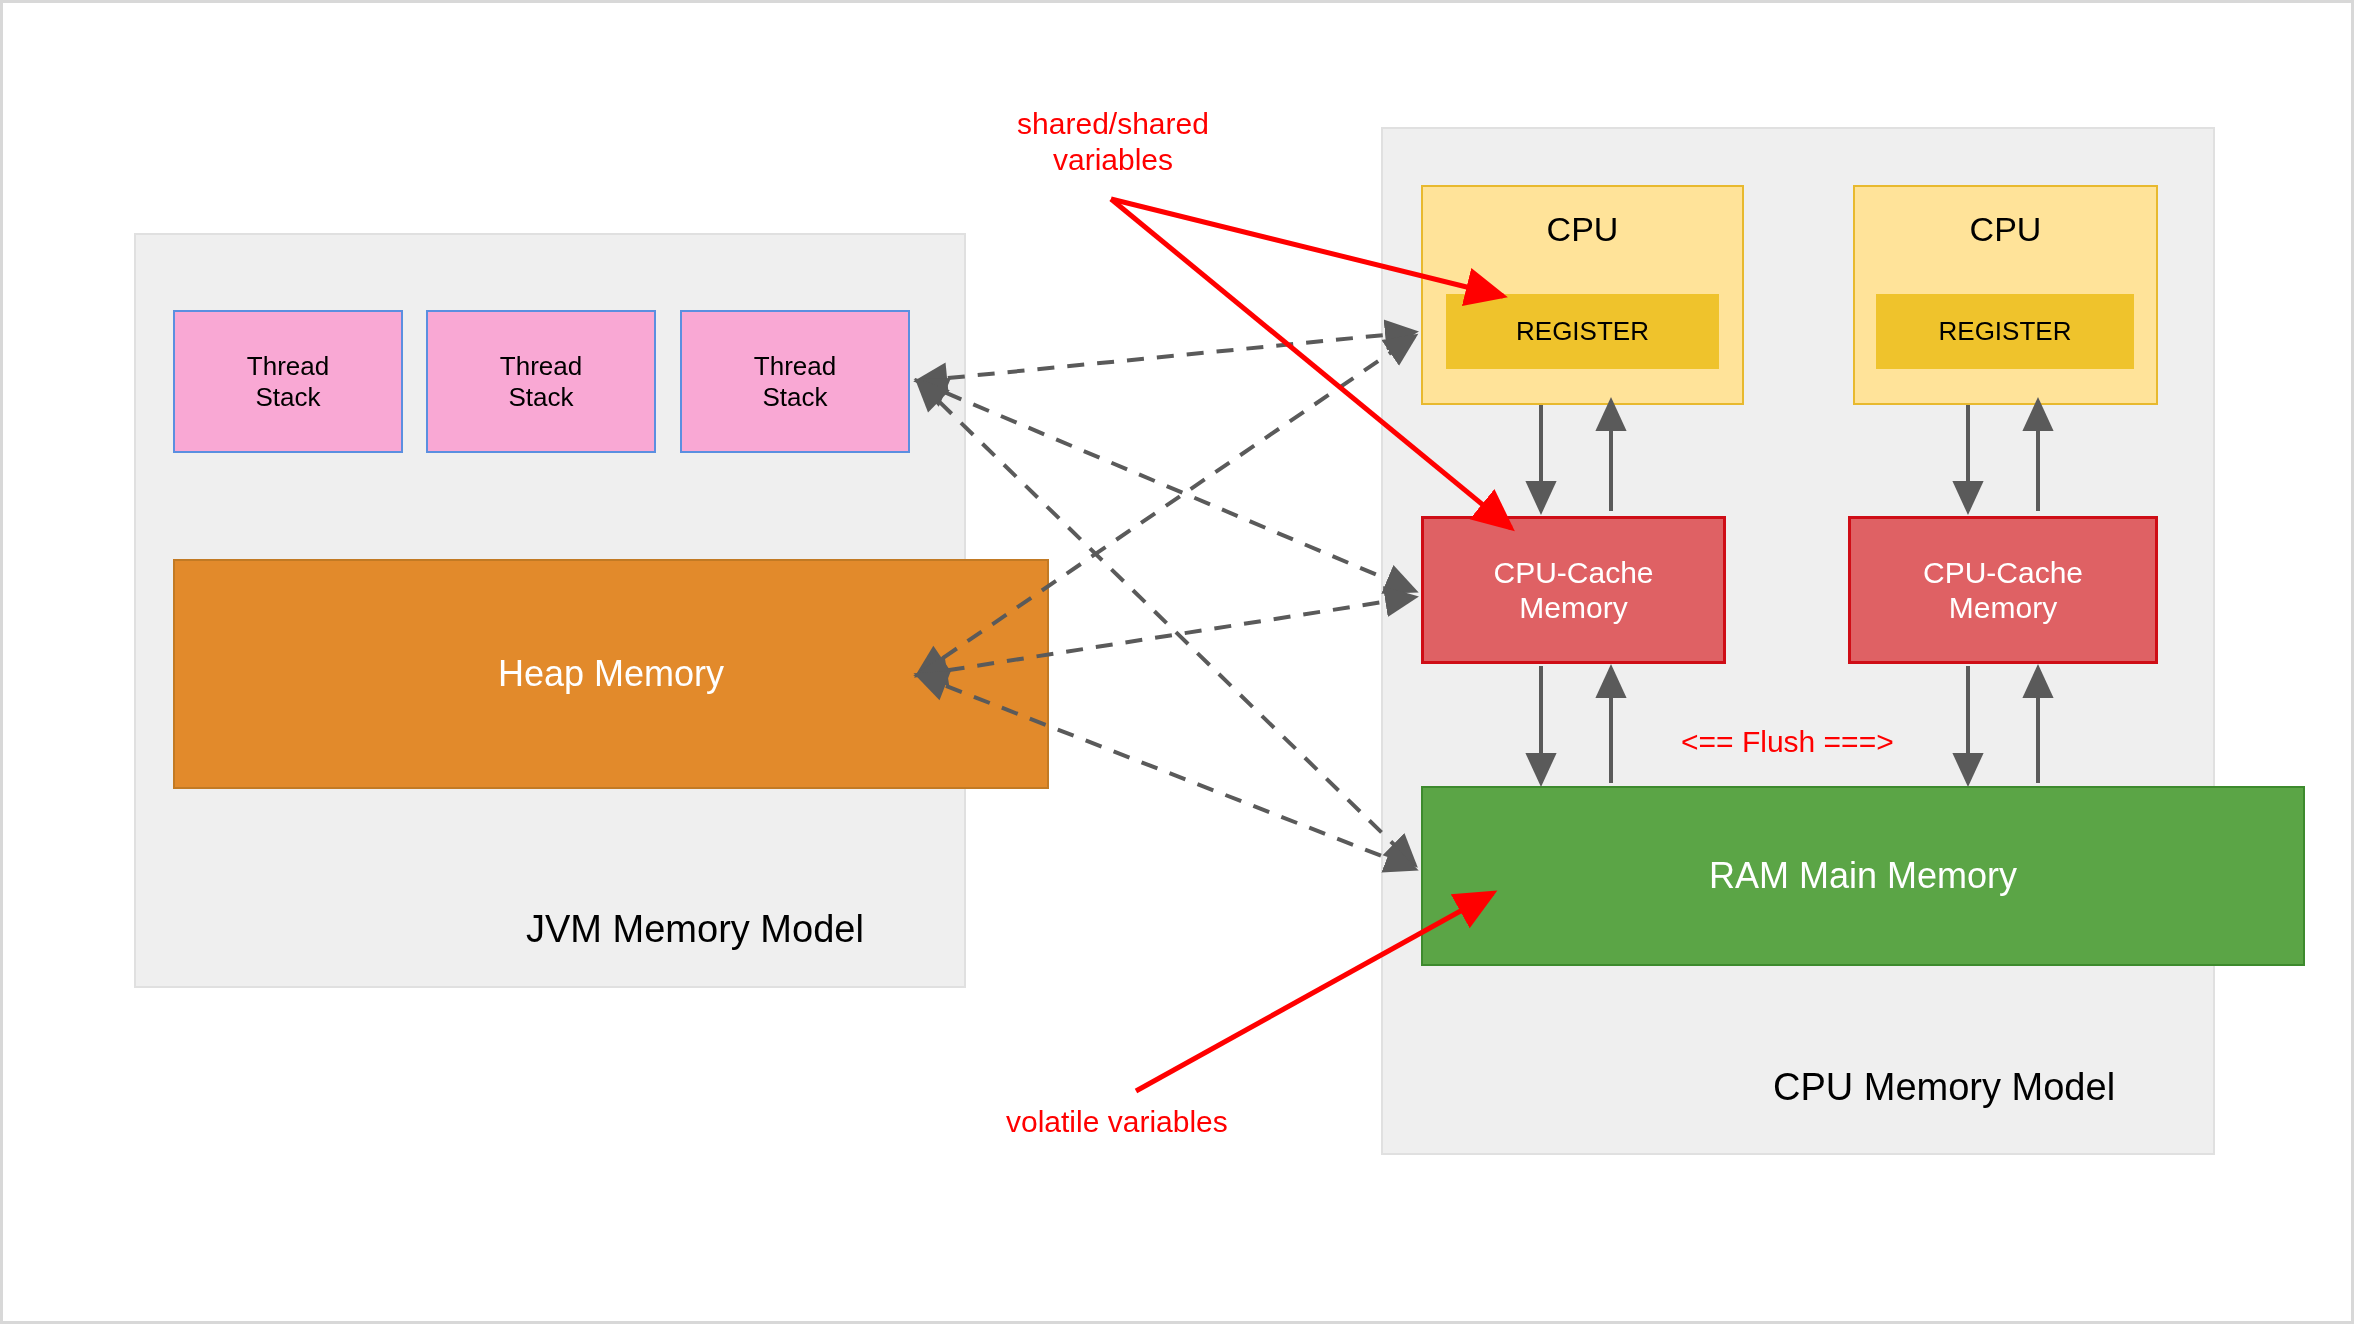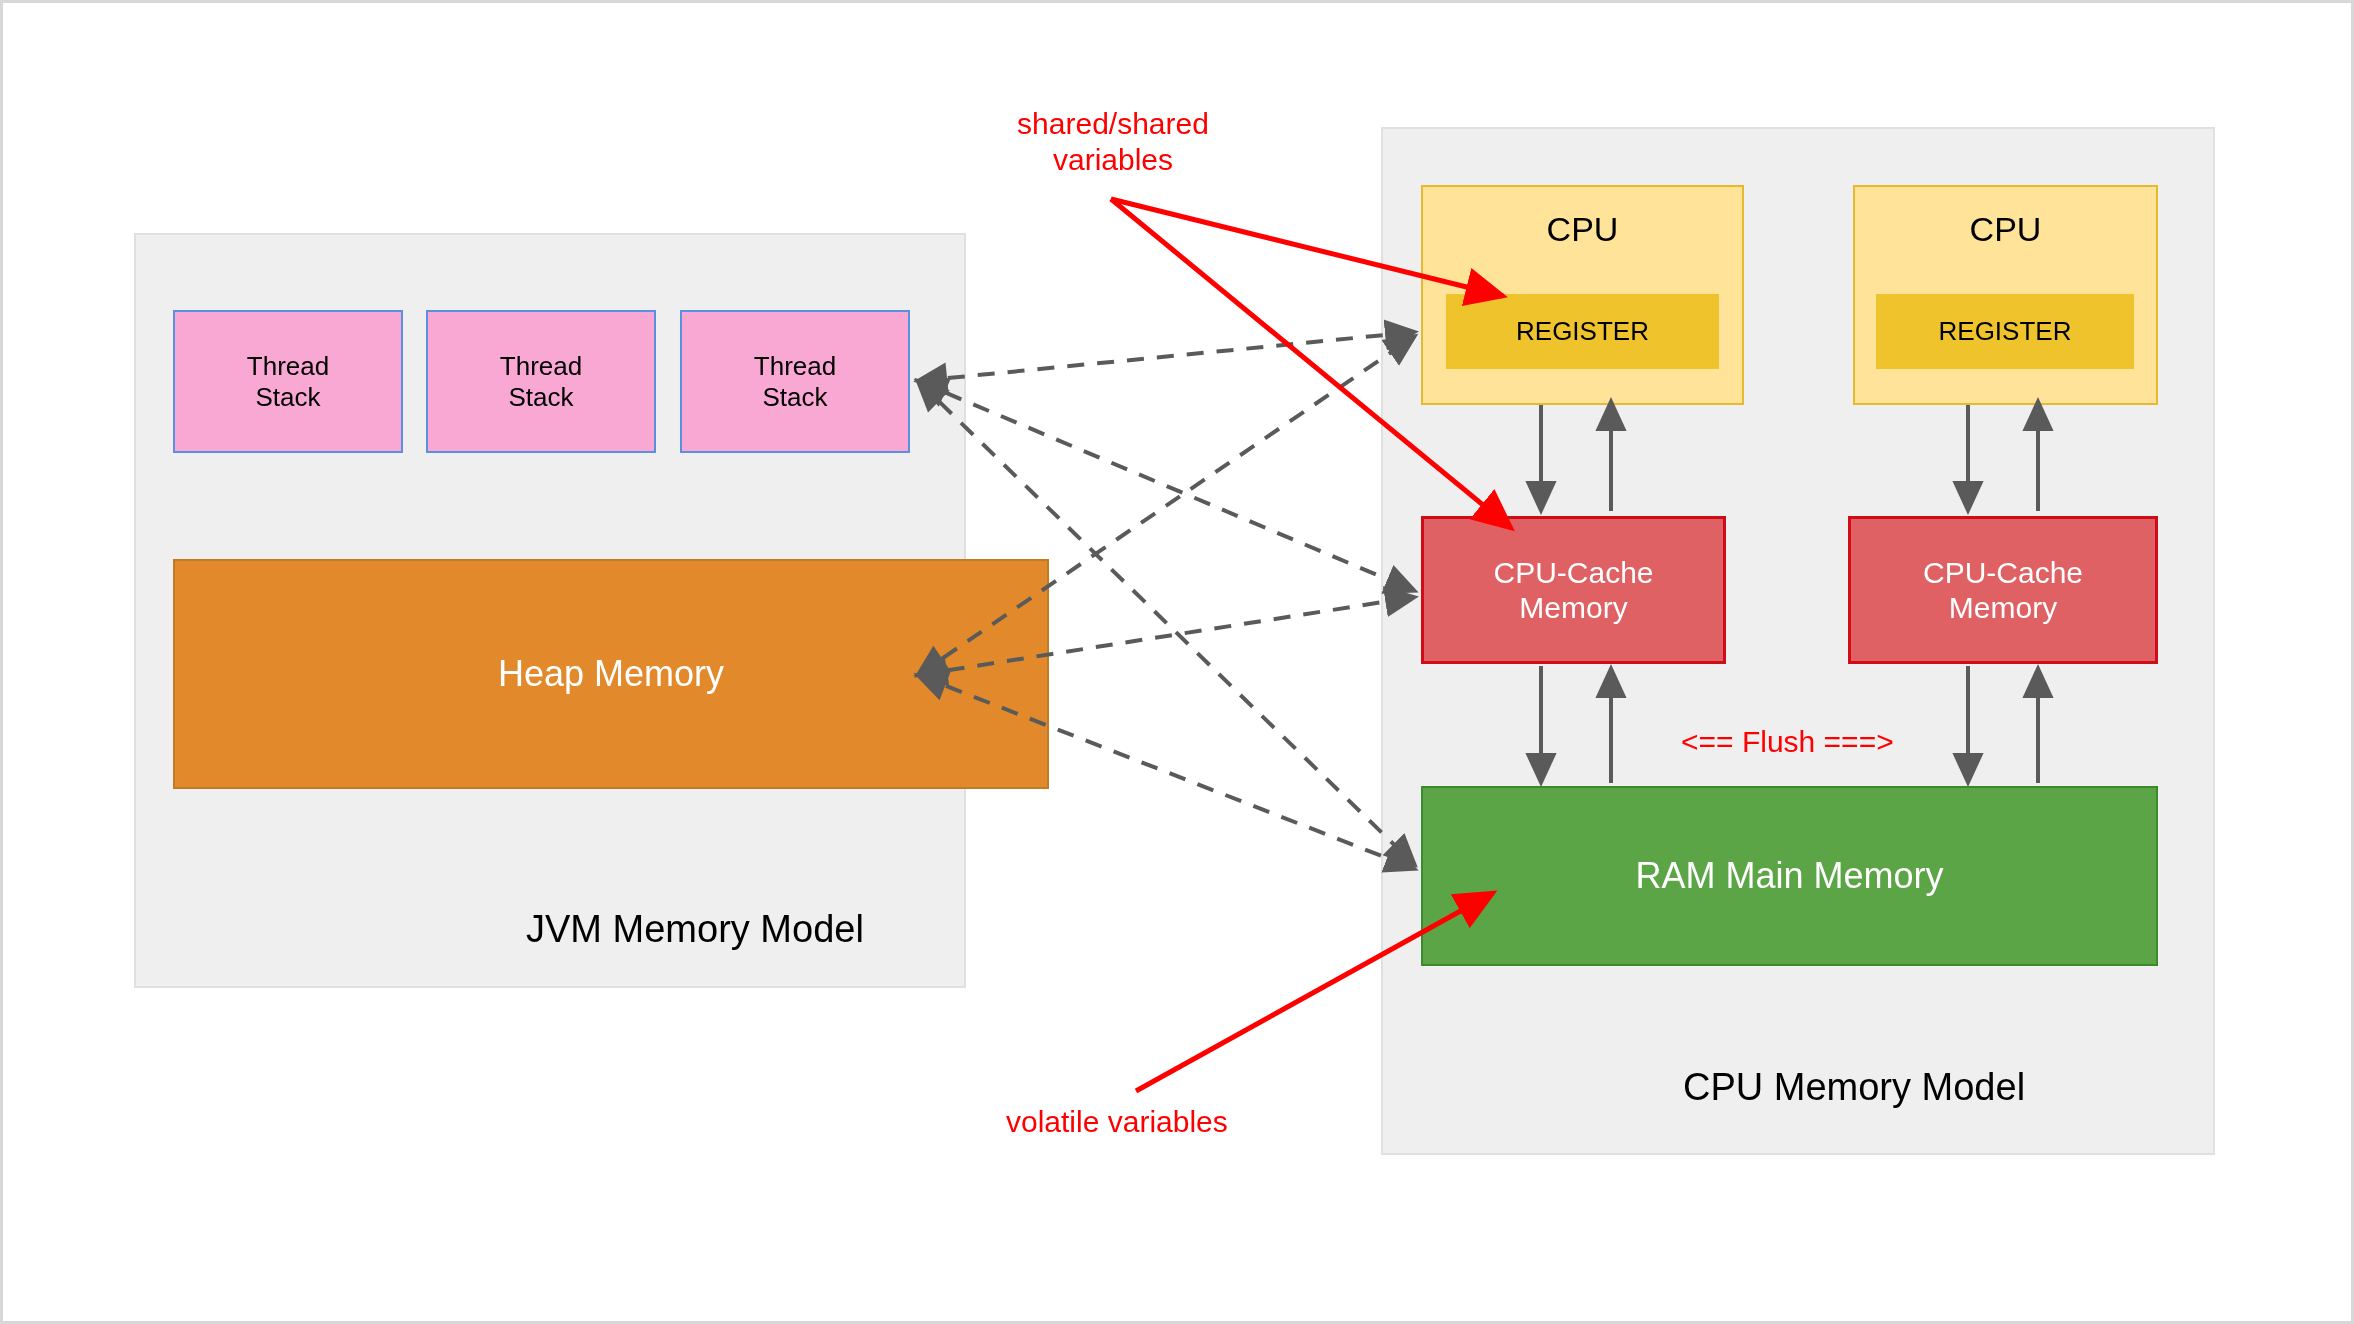--- a/index.html
+++ b/index.html
@@ -136,27 +136,27 @@
     <span>CPU</span>
   </div>
   <div class="node register" style="left:1873px; top:291px; width:258px; height:75px;">
     <span>REGISTER</span>
   </div>
   <div class="node cache" style="left:1845px; top:513px; width:310px; height:148px;">
     <span style="white-space:pre-line;">CPU-Cache
 Memory</span>
   </div>
 
-  <div class="node ram" style="left:1418px; top:783px; width:737px; height:180px;">
+  <div class="node ram" style="left:1418px; top:783px; width:884px; height:180px;">
     <span>RAM Main Memory</span>
   </div>
 
   <div class="annot nowrap" style="left:1678px; top:721px;">&lt;== Flush ===&gt;</div>
 
-  <div class="panel-label" style="left:1680px; top:1063px;">CPU Memory Model</div>
+  <div class="panel-label" style="left:1770px; top:1063px;">CPU Memory Model</div>
 
   <div class="annot" style="left:1010px; top:103px; width:200px;">shared/shared
 variables</div>
 
   <div class="annot nowrap" style="left:1003px; top:1101px;">volatile variables</div>
 
   <svg class="overlay" viewBox="0 0 2354 1324">
     <defs>
       <marker id="gray-arrow" markerWidth="9" markerHeight="9" refX="7.5" refY="4.5" orient="auto">
         <path d="M0,0.6 L8.5,4.5 L0,8.4 z" fill="#5a5a5a"></path>

